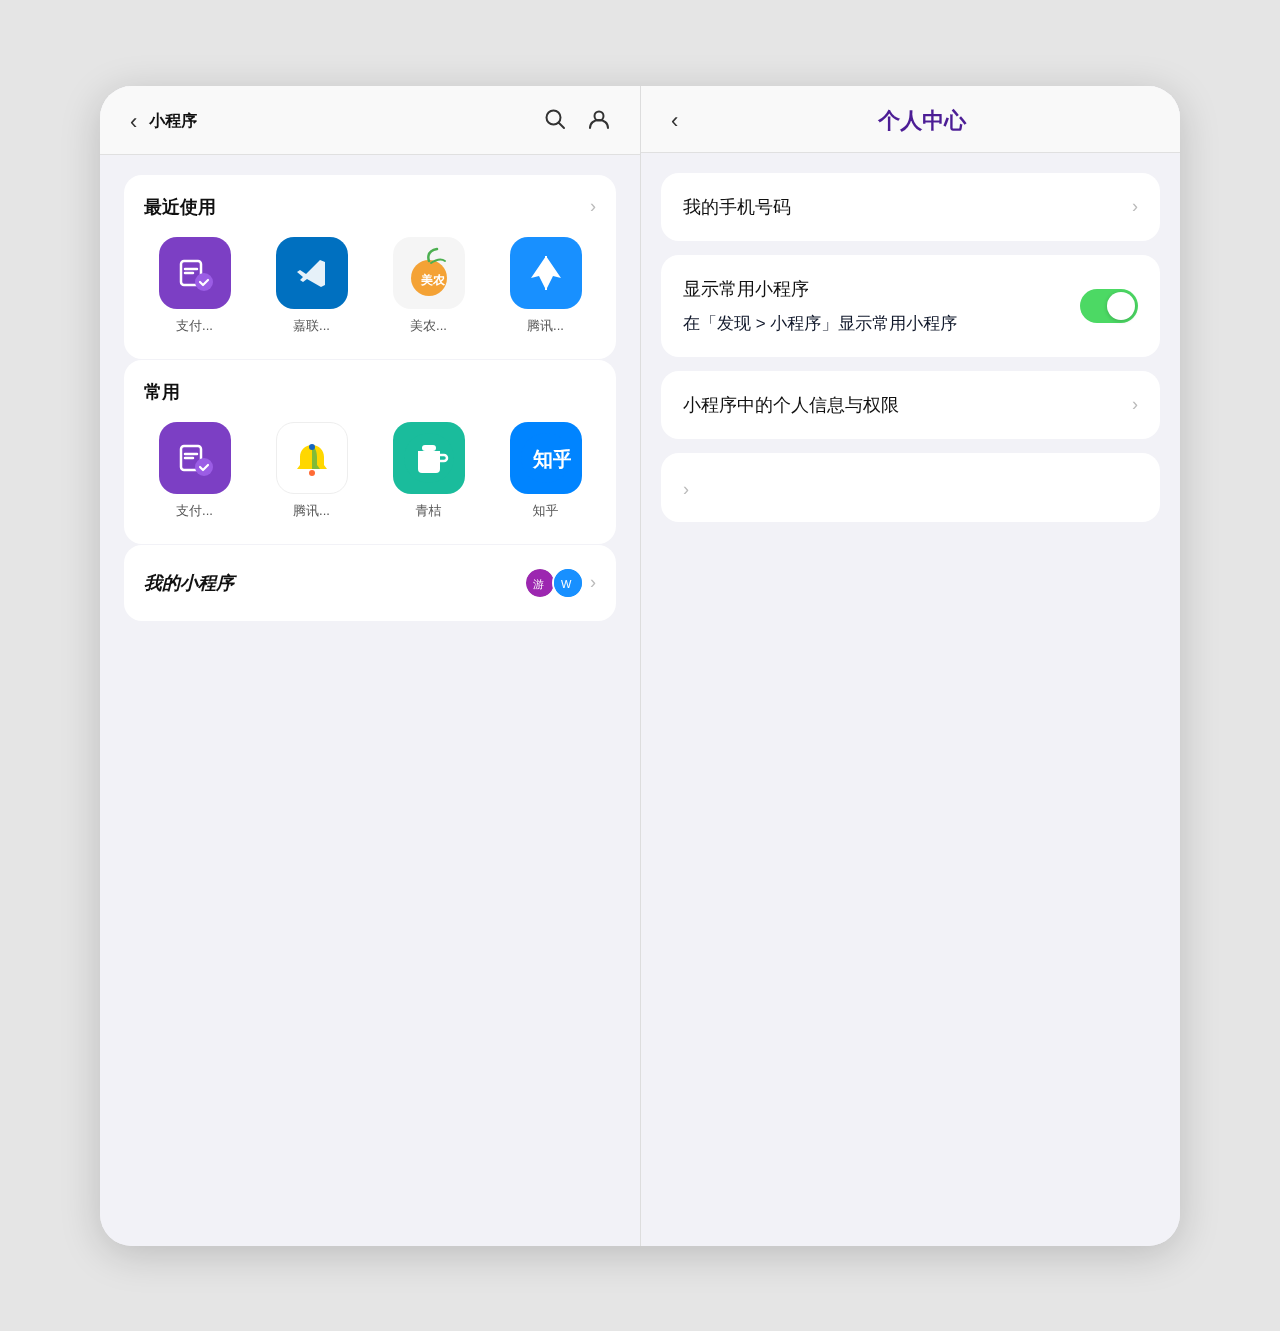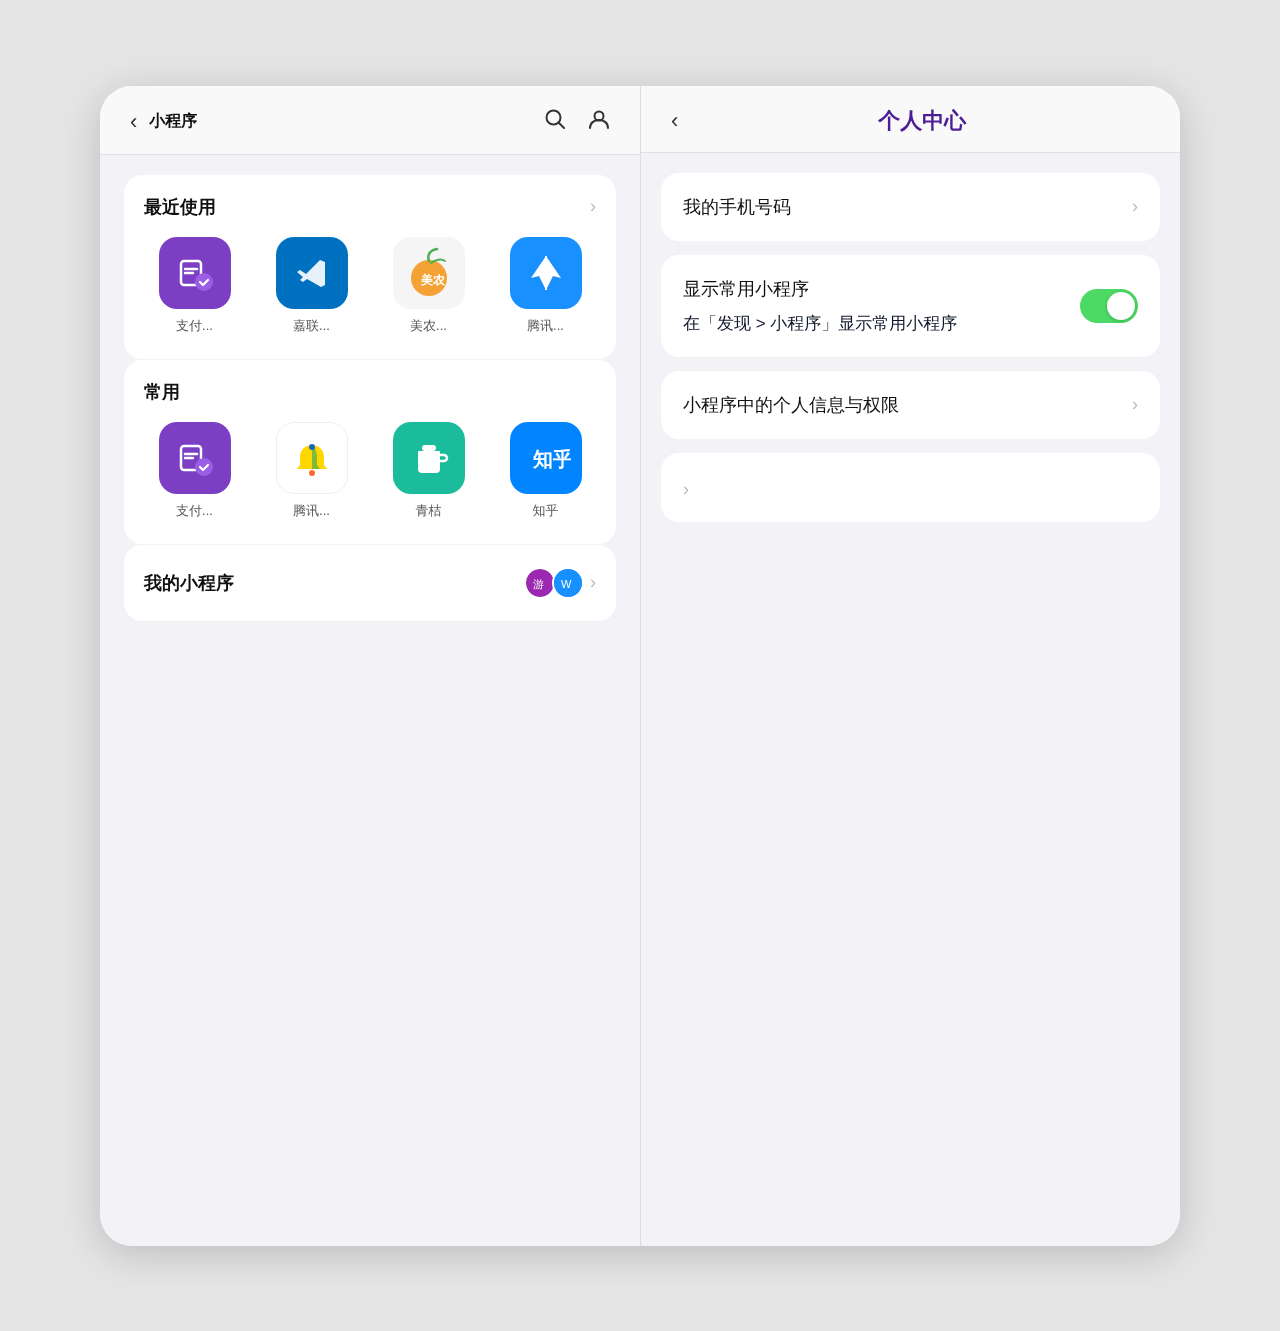--- a/index.html
+++ b/index.html
@@ -150,20 +150,21 @@
       border-radius: 18px;
       padding: 22px 20px;
       display: flex;
       align-items: center;
       justify-content: space-between;
     }
     .my-card-left {
       font-size: 18px;
       font-weight: 600;
       color: #111;
+      font-style: italic;
     }
     .my-card-right {
       display: flex;
       align-items: center;
       gap: 6px;
     }
     .mini-avatars {
       display: flex;
       gap: -4px;
     }

